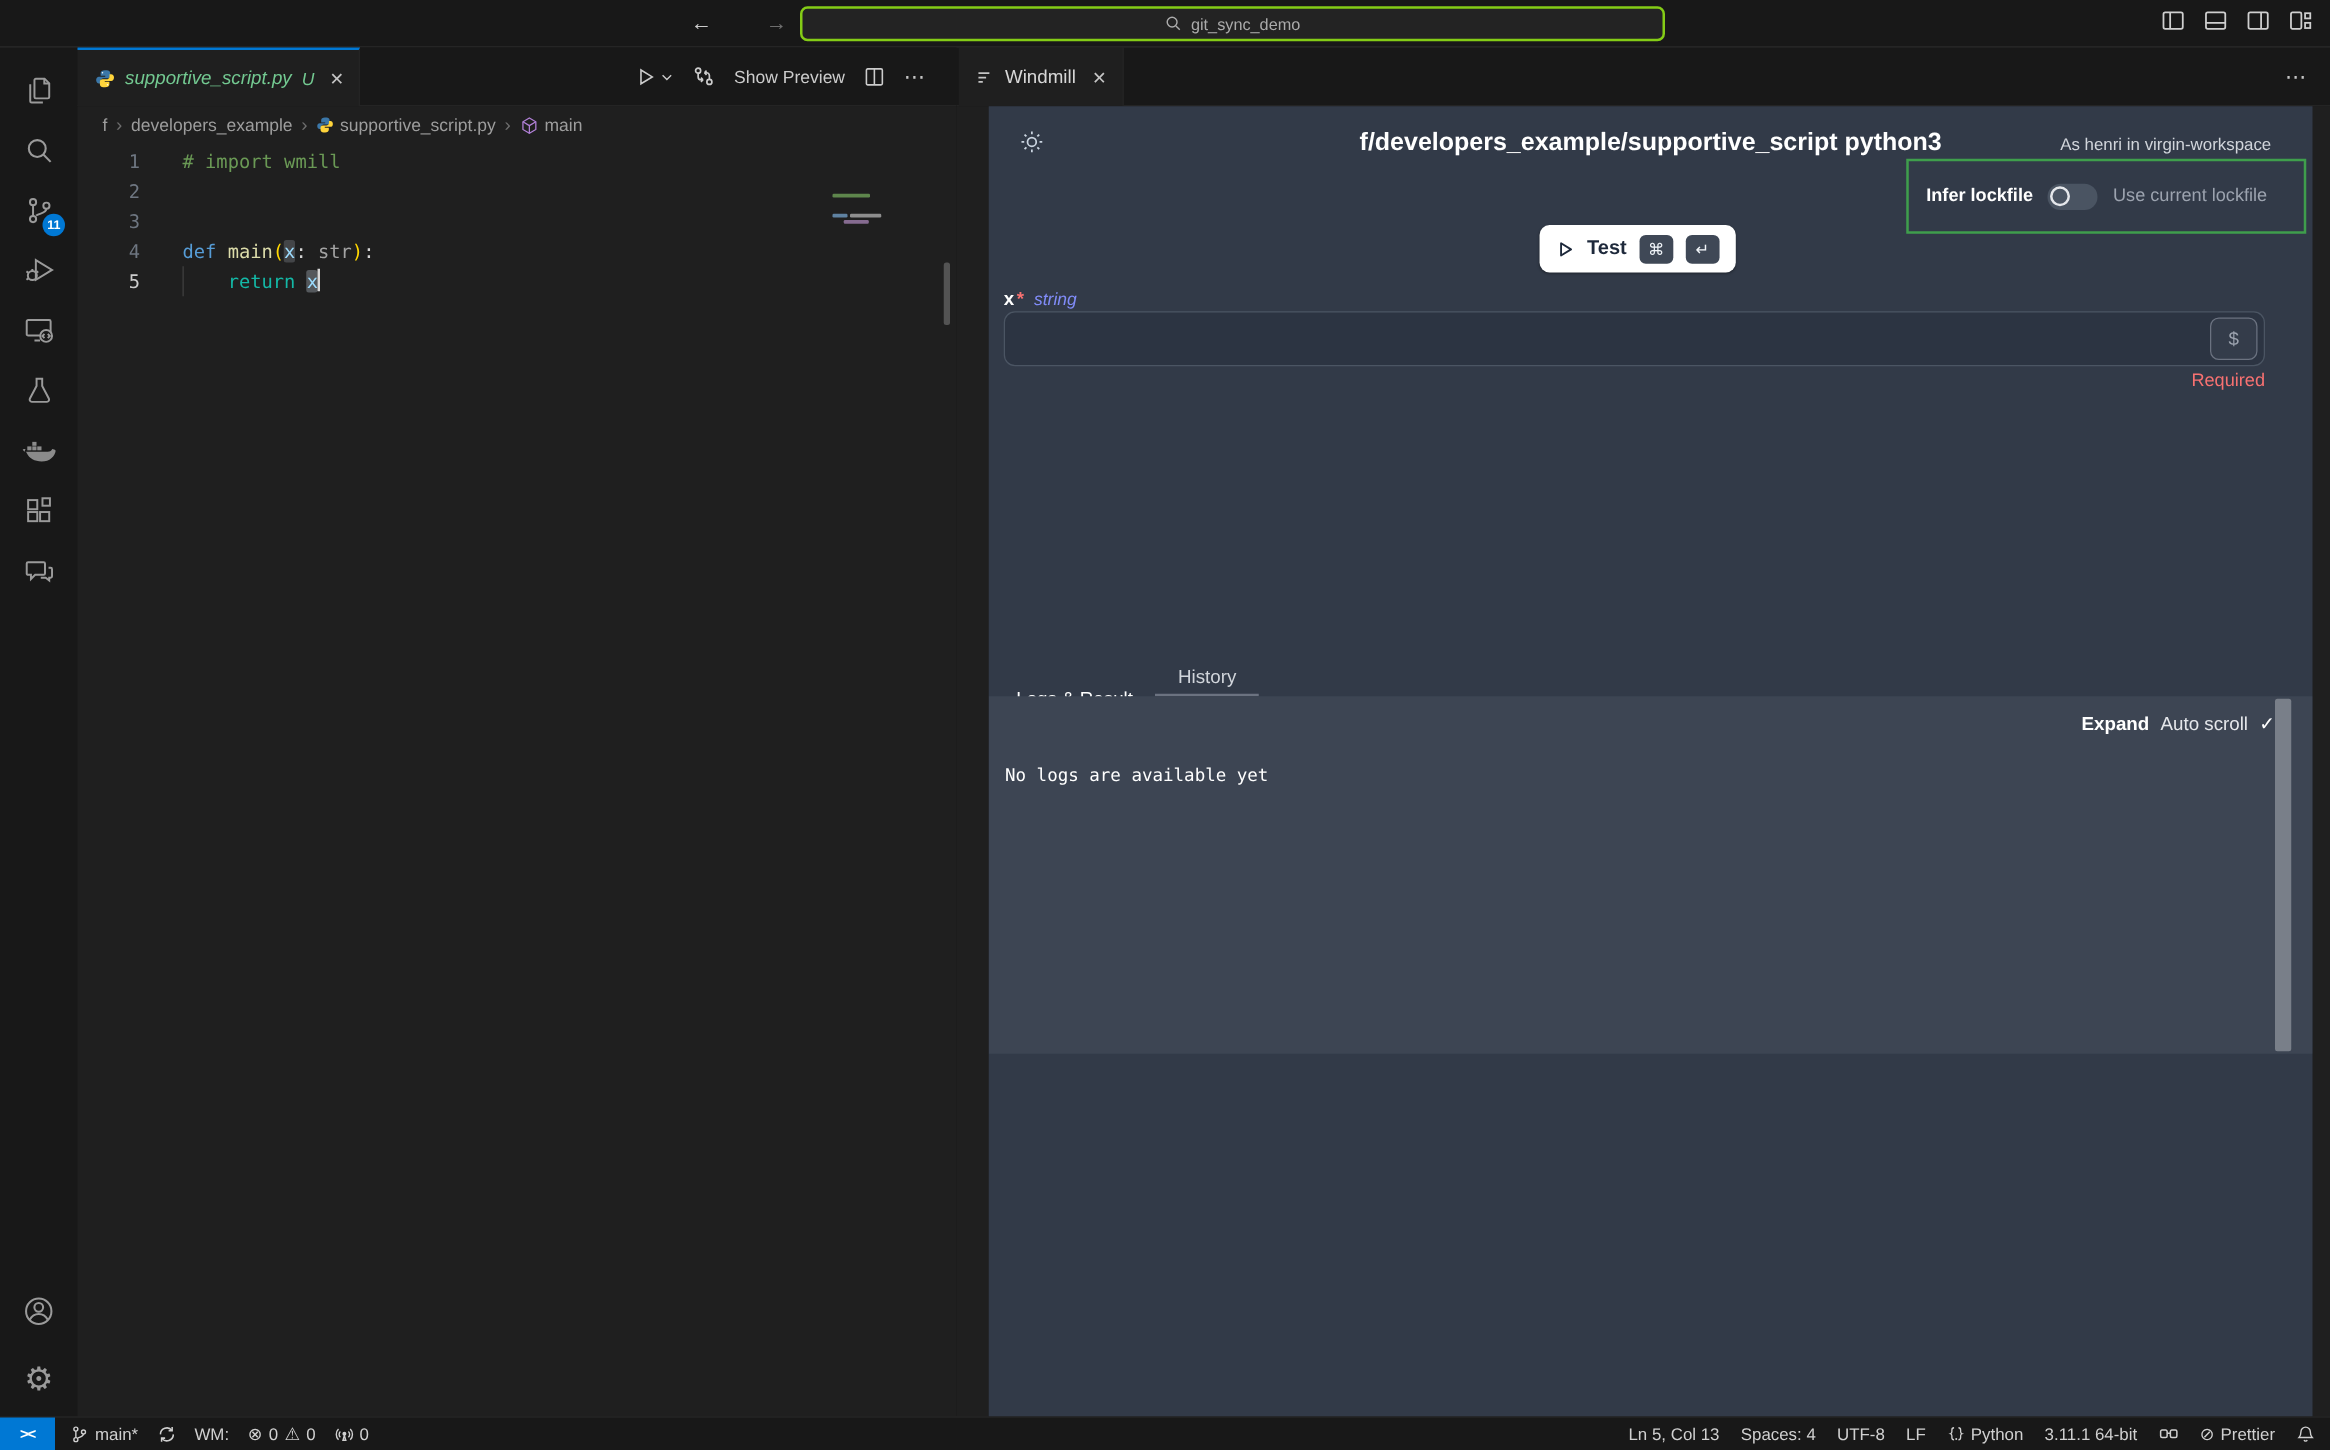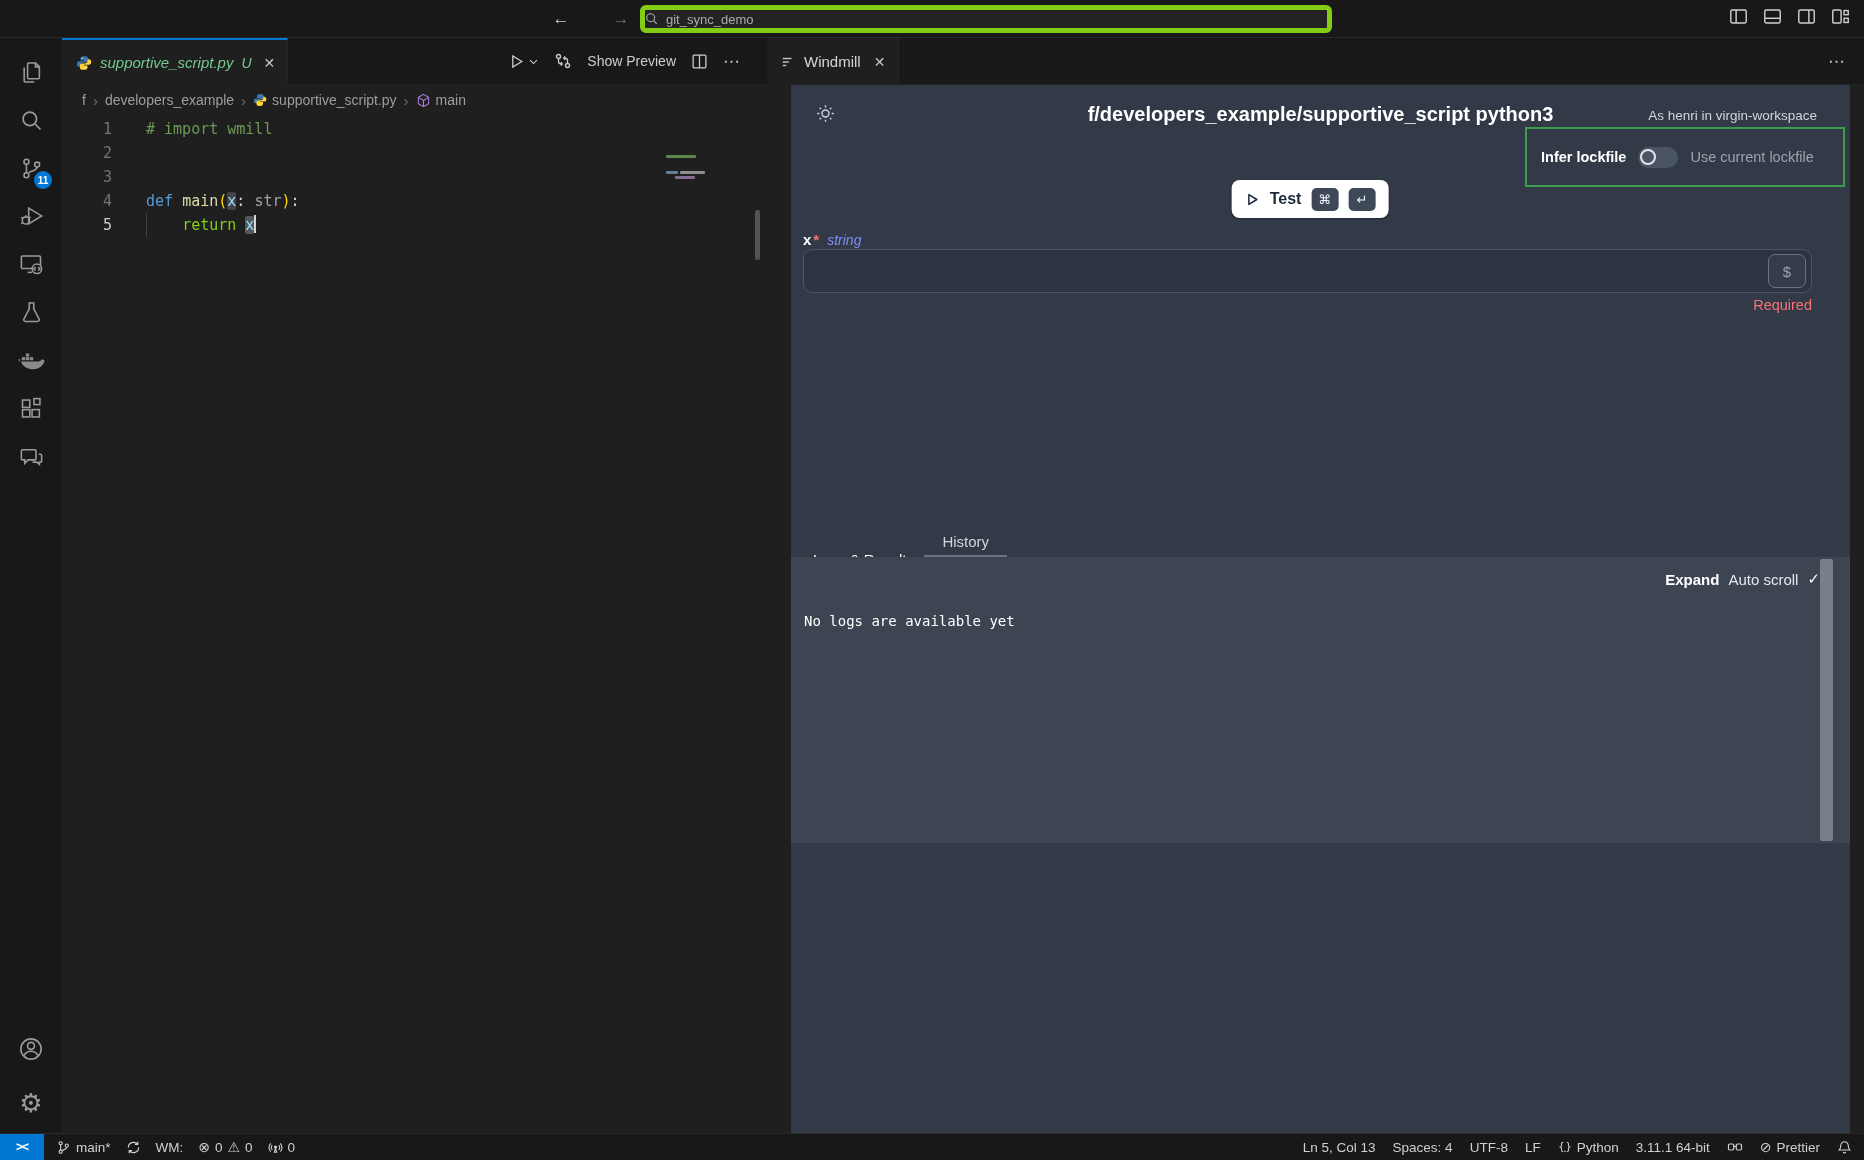--- a/index.html
+++ b/index.html
@@ -4,21 +4,21 @@
 <style>
   * { margin:0; padding:0; box-sizing:border-box; }
   html,body { background:#111; }
   body { font-family:"Liberation Sans", sans-serif; }
   #root { position:relative; width:1864px; height:1160px; background:#181818; overflow:hidden; color:#d0d0d0; }
 
   
   .titlebar { position:relative; height:38px; background:#181818; border-bottom:1px solid #2a2a2a; }
   .nav-arrow { position:absolute; top:7px; font-size:17px; color:#cccccc; width:26px; height:24px; display:flex; align-items:center; justify-content:center; border-radius:5px; }
   .nav-arrow.fwd { color:#6e6e6e; }
-  .cmd-center { position:absolute; left:640px; top:5px; width:692px; height:28px; background:#232323; border:5px solid #84cc16; border-radius:6px; display:flex; align-items:center; justify-content:flex-start; gap:7px; color:#ababab; font-size:13px; }
+  .cmd-center { position:absolute; left:640px; top:5px; width:692px; height:28px; background:#232323; border:2px solid #84cc16; border-radius:6px; display:flex; align-items:center; justify-content:center; gap:7px; color:#ababab; font-size:13px; }
   .tb-right { position:absolute; right:14px; top:7px; display:flex; gap:15px; }
   .tb-right svg { display:block; }
 
   
   .main { display:flex; height:1095px; }
 
   
   .activitybar { width:62px; background:#181818; display:flex; flex-direction:column; align-items:center; padding-top:10px; flex-shrink:0; }
   .ab-item { position:relative; width:48px; height:48px; display:flex; align-items:center; justify-content:center; }
   .ab-badge { position:absolute; right:3px; bottom:3px; min-width:18px; height:18px; border-radius:9px; background:#0078d4; color:#fff; font-size:10px; font-weight:bold; display:flex; align-items:center; justify-content:center; }
@@ -41,21 +41,21 @@
   .bc-sep { color:#6e6e6e; font-size:15px; }
   .bc-item { display:flex; align-items:center; gap:5px; }
 
   .code { flex:1; position:relative; font-family:"DejaVu Sans Mono","Liberation Mono",monospace; font-size:15px; line-height:24px; padding-top:2px; }
   .cl { display:flex; height:24px; }
   .cl .ln { width:50px; text-align:right; color:#6e7681; flex-shrink:0; user-select:none; }
   .cl.active .ln { color:#cccccc; }
   .cl .lc { padding-left:34px; white-space:pre; position:relative; }
   .cl .lc.guide::before { content:""; position:absolute; left:34px; top:0; bottom:0; border-left:1px solid #404040; }
   .cm{color:#6a9955} .kw{color:#569cd6} .fn{color:#dcdcaa} .br{color:#ffd700}
-  .pm{color:#9cdcfe} .ty{color:#a3a3a3} .pl{color:#d4d4d4} .kw2{color:#84cc16}
+  .pm{color:#9cdcfe} .ty{color:#a3a3a3} .pl{color:#d4d4d4} .kw2{color:#14b8a6}
   .hl{background:rgba(110,115,122,.45); border-radius:2px;}
   .sel{background:rgba(120,126,134,.6); border-radius:2px;}
   .cur{display:inline-block; width:2px; height:18px; background:#d7d7d7; vertical-align:-3px;}
 
   .minimap { position:absolute; top:34px; right:14px; width:90px; height:170px; }
   .mm-mark { position:absolute; height:3px; border-radius:1px; }
   .scroll-deco { position:absolute; top:95px; right:5px; width:5px; height:50px; background:#5d5d5d; border-radius:2px; opacity:.85; }
 
   
   .wm-group { flex:1; display:flex; flex-direction:column; background:#1f1f1f; min-width:0; }

